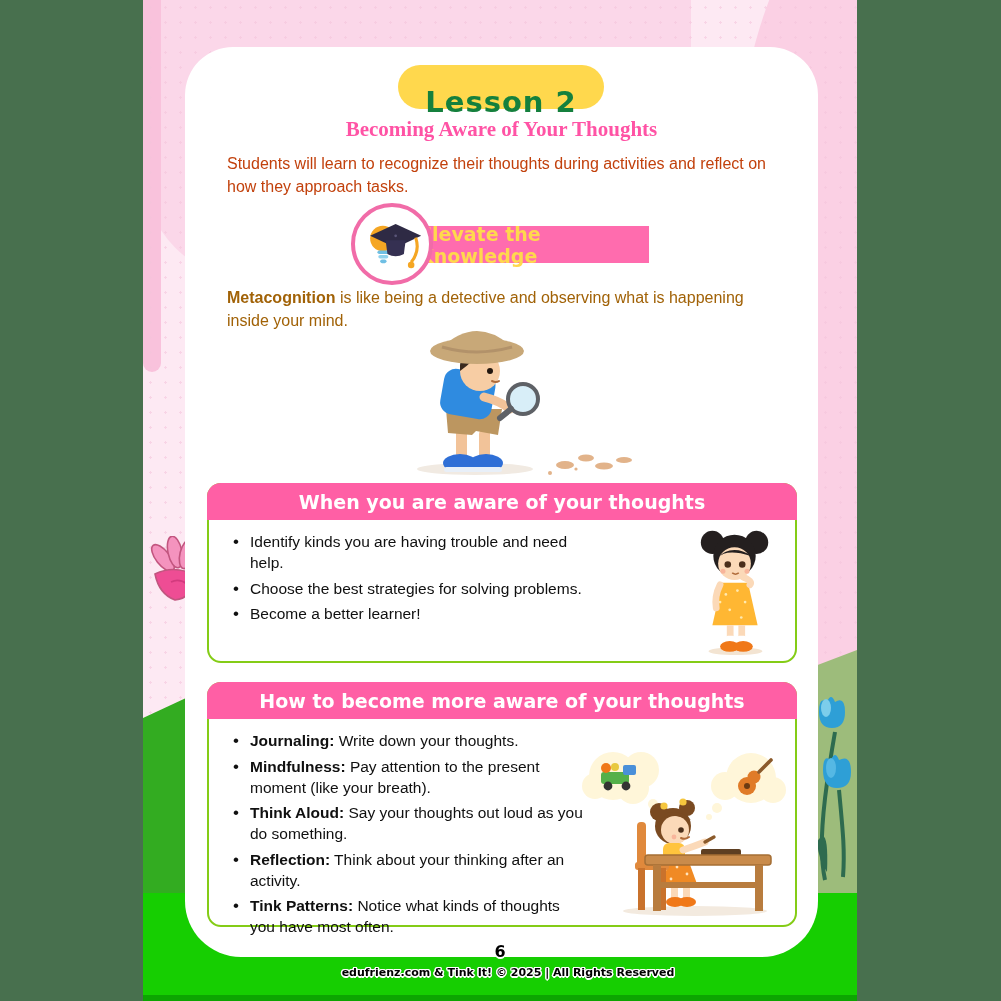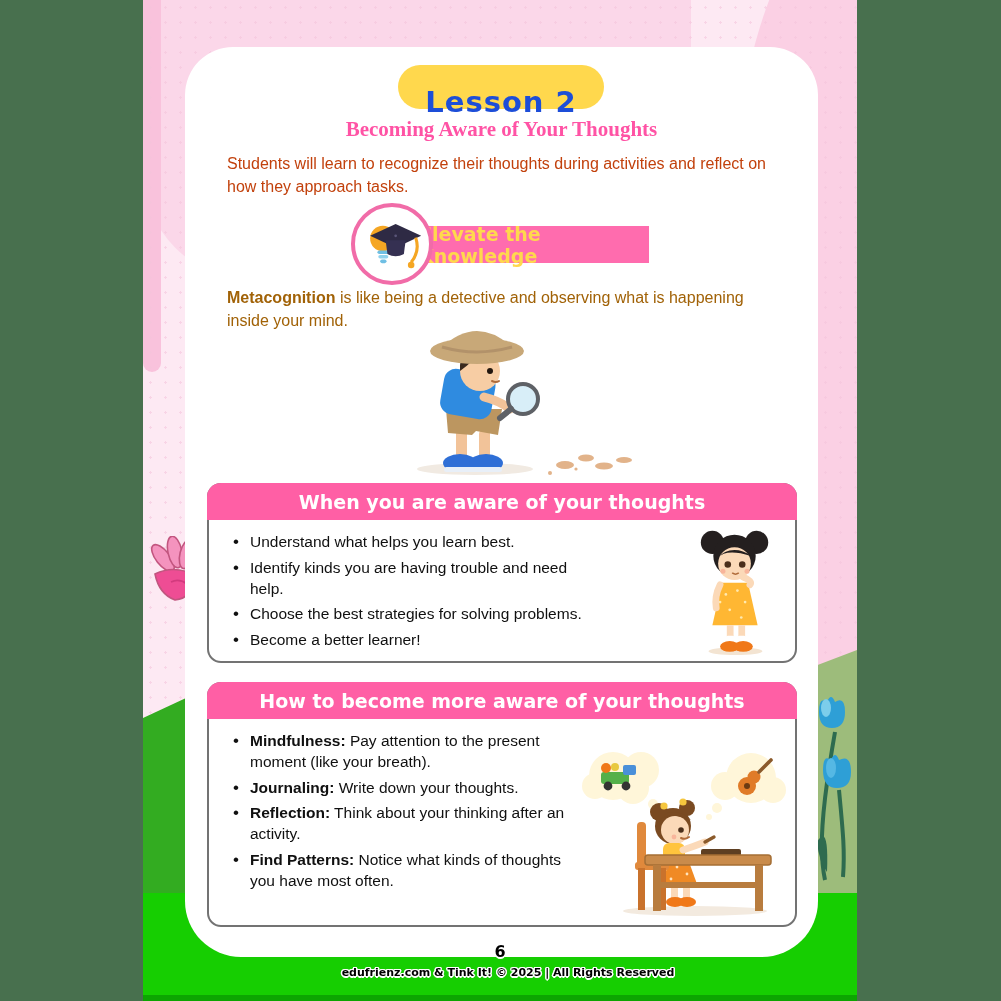--- a/index.html
+++ b/index.html
@@ -26,37 +26,37 @@
     clip-path:polygon(0 100%,100% 0,100% 100%);}
   .ground-line{position:absolute;left:0;top:995px;width:714px;height:6px;background:#0CA501;z-index:2;}
   .flower{position:absolute;left:2px;top:536px;width:64px;height:72px;z-index:2;}
   .tulips{position:absolute;left:668px;top:692px;width:46px;height:205px;z-index:2;}
 
   .card{position:absolute;left:42px;top:47px;width:633px;height:910px;background:#FFFFFF;
     border-radius:48px 48px 56px 56px;z-index:3;}
 
   .lesson-pill{position:absolute;left:213px;top:18px;width:206px;height:44px;background:#FFD84D;
     border-radius:23px;display:flex;align-items:center;justify-content:center;}
-  .lesson-pill span{font-family:"DejaVu Sans",sans-serif;font-weight:800;font-size:29px;color:#1d4ed8;letter-spacing:1px;margin-top:30px;}
+  .lesson-pill span{font-family:"DejaVu Sans",sans-serif;font-weight:800;font-size:29px;color:#15803d;letter-spacing:1px;margin-top:30px;}
   .page-title{position:absolute;left:0;top:70px;width:100%;text-align:center;
     font-family:Liberation Serif, serif;font-weight:800;font-size:21px;color:#FF53A5;}
   .intro{position:absolute;left:42px;top:106px;width:562px;font-size:16px;line-height:1.42;color:#c2410c;}
 
   .elevate-circle{position:absolute;left:166px;top:156px;width:74px;height:74px;background:#fff;
     border:4px solid #F16CA8;border-radius:50%;z-index:2;display:flex;align-items:center;justify-content:center;}
   .elevate-banner{position:absolute;left:234px;top:179px;width:230px;height:37px;background:#FF6CAE;
     display:flex;align-items:center;justify-content:center;z-index:1;}
   .elevate-banner span{font-family:"DejaVu Sans",sans-serif;font-weight:800;font-size:19px;color:#FFD84D;}
 
   .meta{position:absolute;left:42px;top:240px;width:562px;font-size:16px;line-height:1.42;color:#a16207;}
   .meta b{font-weight:bold;}
 
   .detective{position:absolute;left:195px;top:266px;width:260px;height:172px;}
 
-  .infobox{position:absolute;left:22px;width:590px;background:#fff;border:2px solid #737373;border-radius:14px;box-sizing:border-box;}
+  .infobox{position:absolute;left:22px;width:590px;background:#fff;border:2px solid #84cc16;border-radius:14px;box-sizing:border-box;}
   .infobox .head{height:37px;margin:-2px -2px 0 -2px;background:#FF5FA5;border-radius:14px 14px 0 0;
     display:flex;align-items:center;justify-content:center;}
   .infobox .head span{font-family:"DejaVu Sans",sans-serif;font-weight:800;font-size:19px;color:#fff;}
   .box1{top:436px;height:180px;}
   .box2{top:635px;height:245px;}
   .bullets{margin:12px 0 0 0;padding:0 0 0 24px;list-style:none;}
   .box1 .bullets{width:372px;}
   .box2 .bullets{width:352px;}
   .bullets li{position:relative;padding-left:17px;font-size:15.5px;line-height:1.34;color:#101010;margin-bottom:5px;}
   .bullets li::before{content:"\2022";position:absolute;left:0;top:-1px;font-size:17px;color:#101010;}
@@ -167,21 +167,20 @@
         <circle cx="170" cy="160" r="2"></circle>
         <circle cx="196" cy="156" r="1.6"></circle>
       </g>
     </svg>
 
     <div class="infobox box1">
       <div class="head">
         <span>When you are aware of your thoughts</span>
       </div>
       <ul class="bullets">
-        <li>Understand what helps you learn best.</li>
         <li>Identify kinds you are having trouble and need help.</li>
         <li>Choose the best strategies for solving problems.</li>
         <li>Become a better learner!</li>
       </ul>
       <svg class="girl1" viewBox="0 0 95 135">
         <ellipse cx="48" cy="129" rx="28" ry="4" fill="#F3E4D2"></ellipse>
         <circle cx="24" cy="16" r="12" fill="#241F1F"></circle>
         <circle cx="70" cy="16" r="12" fill="#241F1F"></circle>
         <circle cx="33" cy="22" r="4" fill="#F5A623"></circle>
         <circle cx="61" cy="22" r="4" fill="#F5A623"></circle>
@@ -211,24 +210,25 @@
         <ellipse cx="42" cy="124" rx="10" ry="5.5" fill="#F07818"></ellipse>
         <ellipse cx="56" cy="124" rx="10" ry="5.5" fill="#F07818"></ellipse>
       </svg>
     </div>
 
     <div class="infobox box2">
       <div class="head">
         <span>How to become more aware of your thoughts</span>
       </div>
       <ul class="bullets">
+        <li><b>Journaling:</b><span> Write down your thoughts.</span></li>
         <li><b>Mindfulness:</b><span> Pay attention to the present moment (like your breath).</span></li>
-        <li><b>Journaling:</b><span> Write down your thoughts.</span></li>
+        <li><b>Think Aloud:</b><span> Say your thoughts out loud as you do something.</span></li>
         <li><b>Reflection:</b><span> Think about your thinking after an activity.</span></li>
-        <li><b>Find Patterns:</b><span> Notice what kinds of thoughts you have most often.</span></li>
+        <li><b>Tink Patterns:</b><span> Notice what kinds of thoughts you have most often.</span></li>
       </ul>
       <svg class="desk-scene" viewBox="0 0 214 172">
         <ellipse cx="120" cy="165" rx="72" ry="5" fill="#F3EADF"></ellipse>
 
         <g>
           <circle cx="38" cy="30" r="24" fill="#FFF6D9"></circle>
           <circle cx="66" cy="24" r="18" fill="#FFF6D9"></circle>
           <circle cx="58" cy="42" r="16" fill="#FFF6D9"></circle>
           <circle cx="20" cy="40" r="13" fill="#FFF6D9"></circle>
           <circle cx="78" cy="58" r="5" fill="#FFF6D9"></circle>

